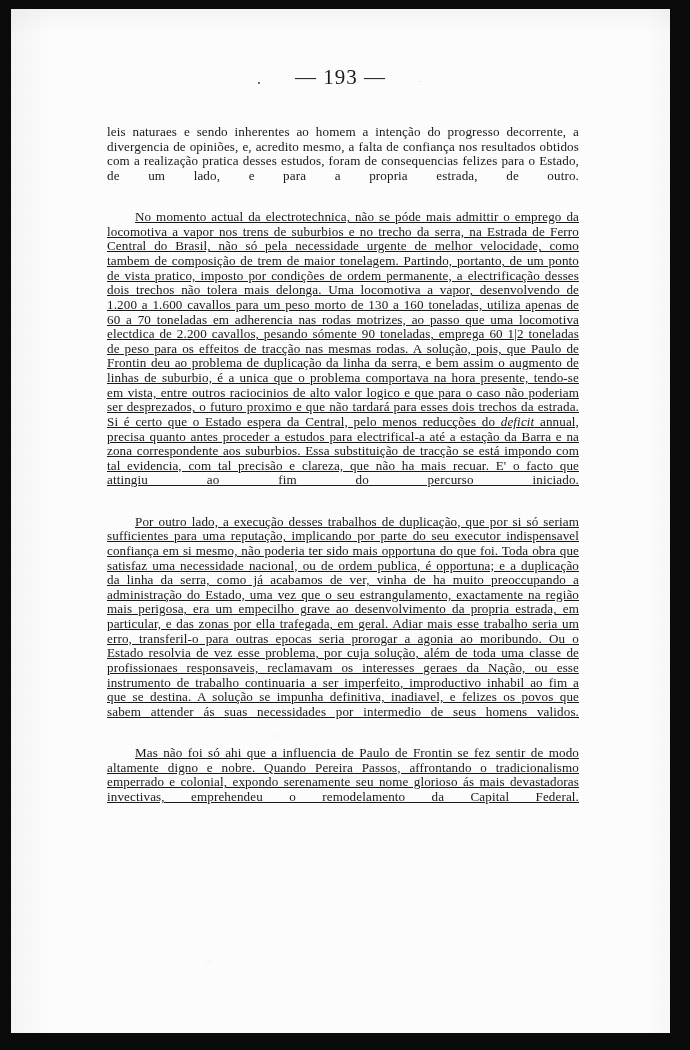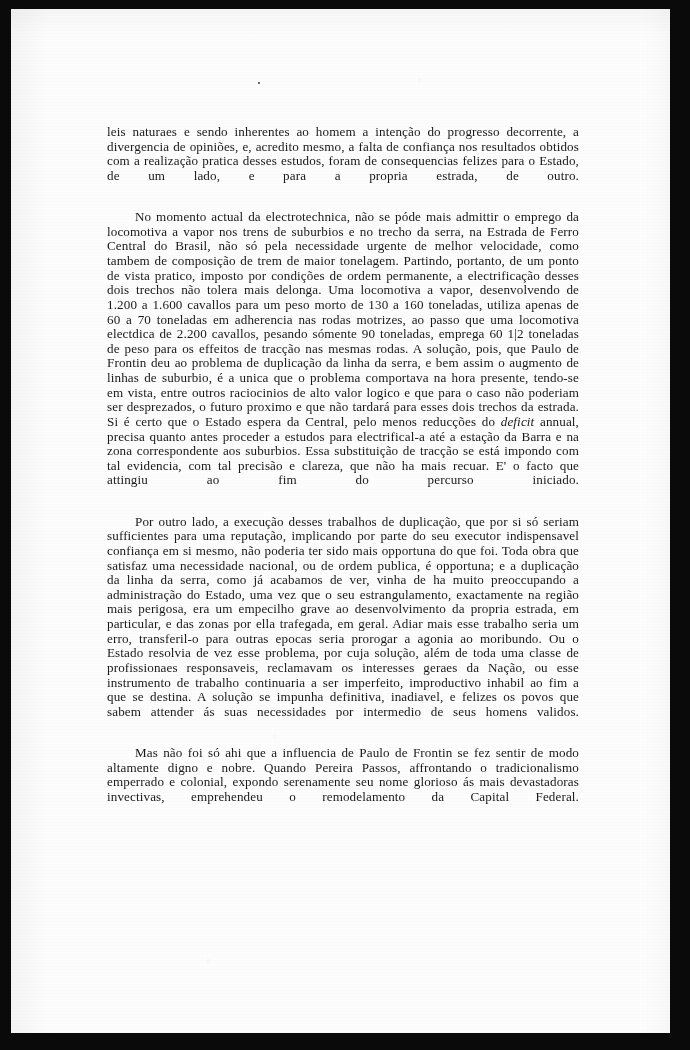--- a/index.html
+++ b/index.html
@@ -90,20 +90,21 @@
     word-spacing: 0.4px;
   }
 
   #body-text p {
     margin: 12px;
     text-indent: 0;
     text-align: justify;
   }
   #body-text p.indented {
     text-indent: 28px;
+    text-decoration: underline;
   }
   
   #body-text p:after {
     content: "";
     display: inline-block;
     width: 100%;
   }
 
   em {
     font-style: italic;
@@ -123,20 +124,21 @@
 </style>
 </head>
 <body>
 
 <div id="scan-frame">
 
   <div id="paper">
 
     <div id="pn-speck"></div>
 
+    <div id="page-number">—  193  —</div>
 
     <div id="body-text">
 
       <p class="para">leis naturaes e sendo inherentes ao homem a intenção do progresso decorrente, a divergencia de opiniões, e, acredito mesmo, a falta de confiança nos resultados obtidos com a realização pratica desses estudos, foram de consequencias felizes para o Estado, de um lado, e para a propria estrada, de outro.</p>
 
       <p class="para indented"><span>No momento actual da electrotechnica, não se póde mais admittir o emprego da locomotiva a vapor nos trens de suburbios e no trecho da serra, na Estrada de Ferro Central do Brasil, não só pela necessidade urgente de melhor velocidade, como tambem de composição de trem de maior tonelagem. Partindo, portanto, de um ponto de vista pratico, imposto por condições de ordem permanente, a electrificação desses dois trechos não tolera mais delonga. Uma locomotiva a vapor, desenvolvendo de 1.200 a 1.600 cavallos para um peso morto de 130 a 160 toneladas, utiliza apenas de 60 a 70 toneladas em adherencia nas rodas motrizes, ao passo que uma locomotiva electdica de 2.200 cavallos, pesando sómente 90 toneladas, emprega 60 1|2 toneladas de peso para os effeitos de tracção nas mesmas rodas. A solução, pois, que Paulo de Frontin deu ao problema de duplicação da linha da serra, e bem assim o augmento de linhas de suburbio, é a unica que o problema comportava na hora presente, tendo-se em vista, entre outros raciocinios de alto valor logico e que para o caso não poderiam ser desprezados, o futuro proximo e que não tardará para esses dois trechos da estrada. Si é certo que o Estado espera da Central, pelo menos reducções do </span><em>deficit</em><span> annual, precisa quanto antes proceder a estudos para electrifical-a até a estação da Barra e na zona correspondente aos suburbios. Essa substituição de tracção se está impondo com tal evidencia, com tal precisão e clareza, que não ha mais recuar. E' o facto que attingiu ao fim do percurso iniciado.</span></p>
 
       <p class="para indented">Por outro lado, a execução desses trabalhos de duplicação, que por si só seriam sufficientes para uma reputação, implicando por parte do seu executor indispensavel confiança em si mesmo, não poderia ter sido mais opportuna do que foi. Toda obra que satisfaz uma necessidade nacional, ou de ordem publica, é opportuna; e a duplicação da linha da serra, como já acabamos de ver, vinha de ha muito preoccupando a administração do Estado, uma vez que o seu estrangulamento, exactamente na região mais perigosa, era um empecilho grave ao desenvolvimento da propria estrada, em particular, e das zonas por ella trafegada, em geral. Adiar mais esse trabalho seria um erro, transferil-o para outras epocas seria prorogar a agonia ao moribundo. Ou o Estado resolvia de vez esse problema, por cuja solução, além de toda uma classe de profissionaes responsaveis, reclamavam os interesses geraes da Nação, ou esse instrumento de trabalho continuaria a ser imperfeito, improductivo inhabil ao fim a que se destina. A solução se impunha definitiva, inadiavel, e felizes os povos que sabem attender ás suas necessidades por intermedio de seus homens validos.</p>
 
       <p class="para indented">Mas não foi só ahi que a influencia de Paulo de Frontin se fez sentir de modo altamente digno e nobre. Quando Pereira Passos, affrontando o tradicionalismo emperrado e colonial, expondo serenamente seu nome glorioso ás mais devastadoras invectivas, emprehendeu o remodelamento da Capital Federal.</p>

